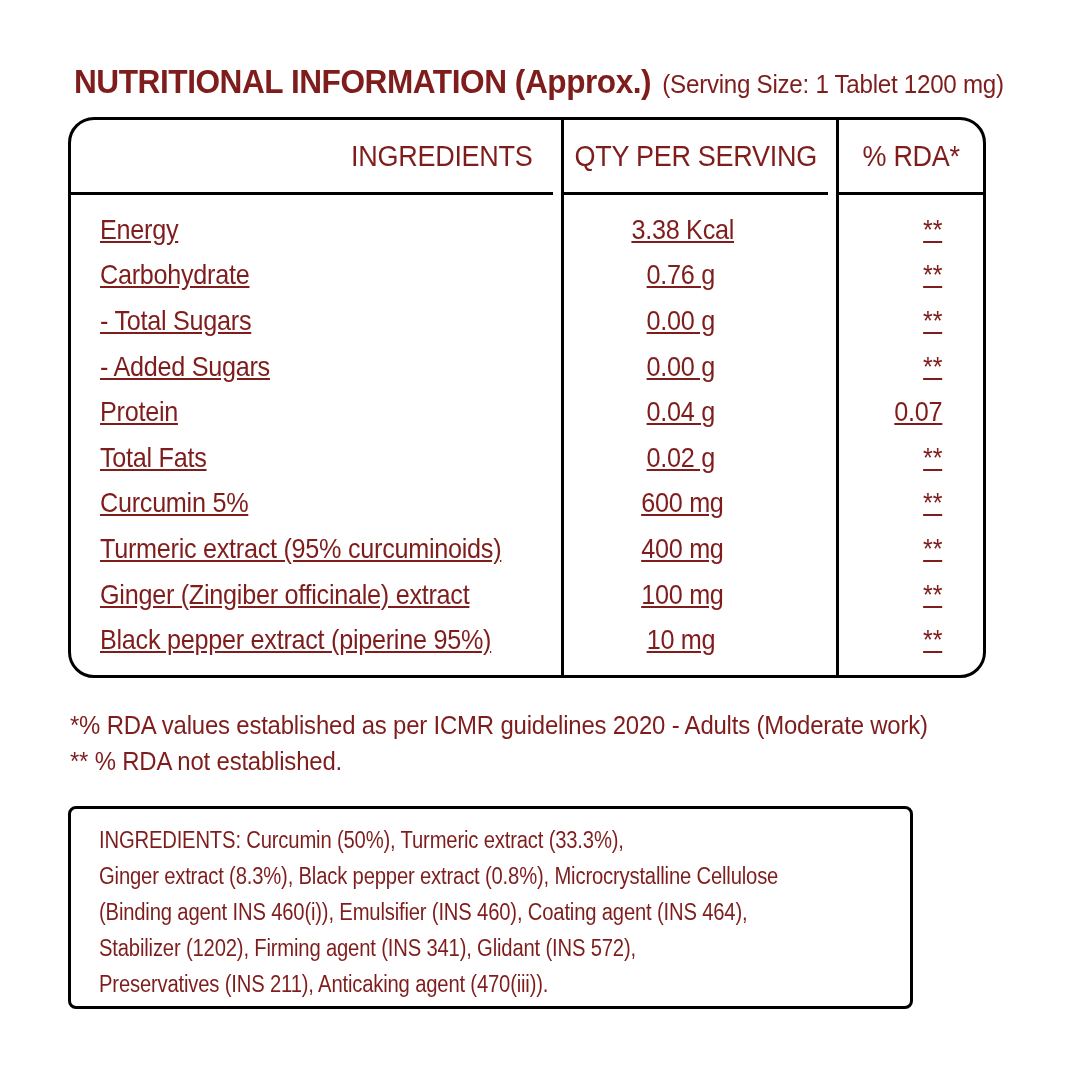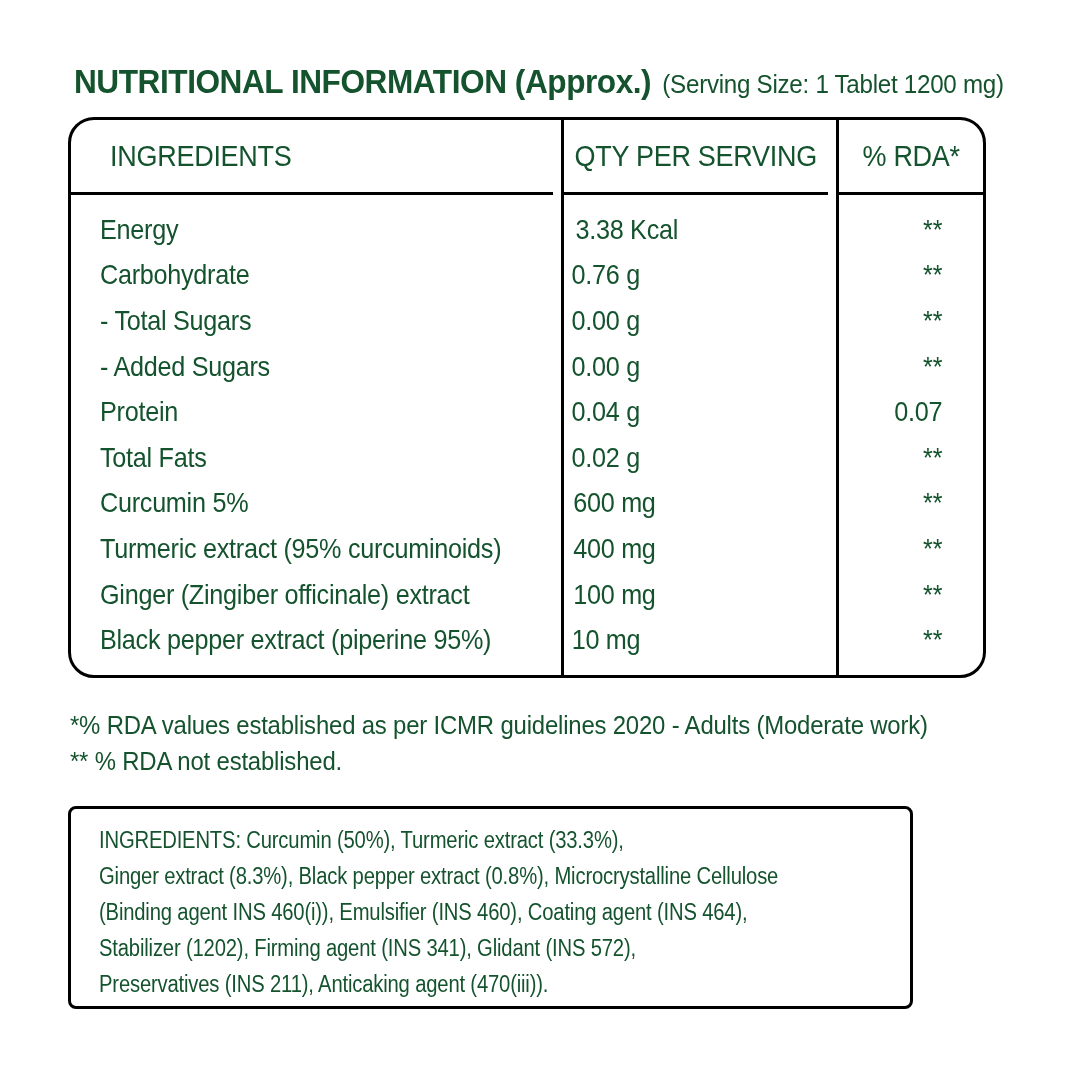--- a/index.html
+++ b/index.html
@@ -2,21 +2,21 @@
 <html><head>
 <meta charset="utf-8">
 <style>
   * { box-sizing: border-box; margin: 0; padding: 0; }
   html, body { background: #ffffff; }
   .page {
     position: relative;
     width: 1080px;
     height: 1080px;
     background: #ffffff;
-    color: #14532d;
+    color: #7f1d1d;
     font-family: "Liberation Sans", sans-serif;
     overflow: hidden;
   }
 
   
   .title {
     position: absolute;
     left: 74px;
     top: 62px;
     display: flex;
@@ -40,25 +40,25 @@
     border-radius: 26px;
     overflow: hidden;
     display: grid;
     grid-template-columns: 482px 275px 1fr;
     grid-template-rows: 75px 12px repeat(10, 45.6px) 1fr;
     background: #fff;
   }
   .cell { display: flex; align-items: center; }
   .col2, .col3 { border-left: 3px solid #000; margin-left: 8px; }
   .th { border-bottom: 3px solid #000; font-size: 30px; letter-spacing: -0.3px; }
-  .th.col1 { padding-left: 39px; justify-content: flex-start; }
+  .th.col1 { padding-left: 39px; justify-content: flex-end; }
   .th.col2, .th.col3 { justify-content: center; }
-  .td { font-size: 28px; letter-spacing: -0.3px; }
+  .td { font-size: 28px; letter-spacing: -0.3px; text-decoration: underline; }
   .td.col1 { padding-left: 29px; justify-content: flex-start; }
-  .td.col2 { padding-right: 37px; justify-content: flex-start; }
+  .td.col2 { padding-right: 37px; justify-content: center; }
   .td.col3 { padding-right: 41px; justify-content: flex-end; }
   .t { display: inline-block; white-space: nowrap; transform: scaleX(0.9); }
   .col1 .t { transform-origin: left center; }
   .td.col2 .t, .td.col3 .t { transform-origin: right center; }
   .th.col2 .t, .th.col3 .t { transform-origin: center center; }
 
   
   .footnotes {
     position: absolute;
     left: 70px;

